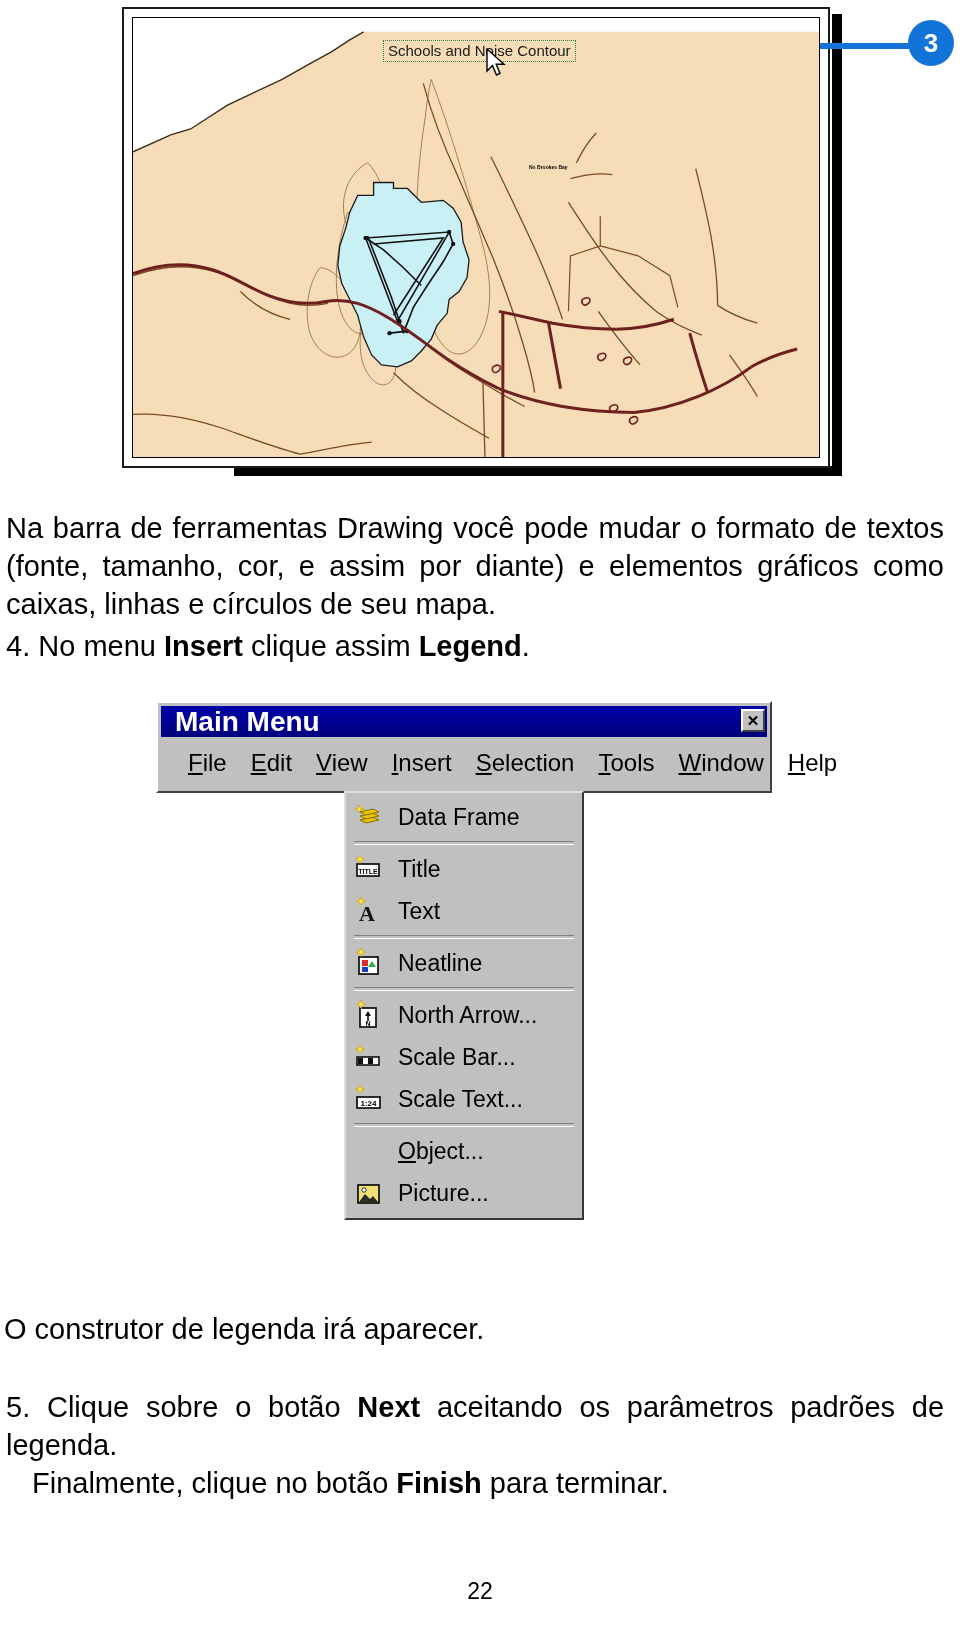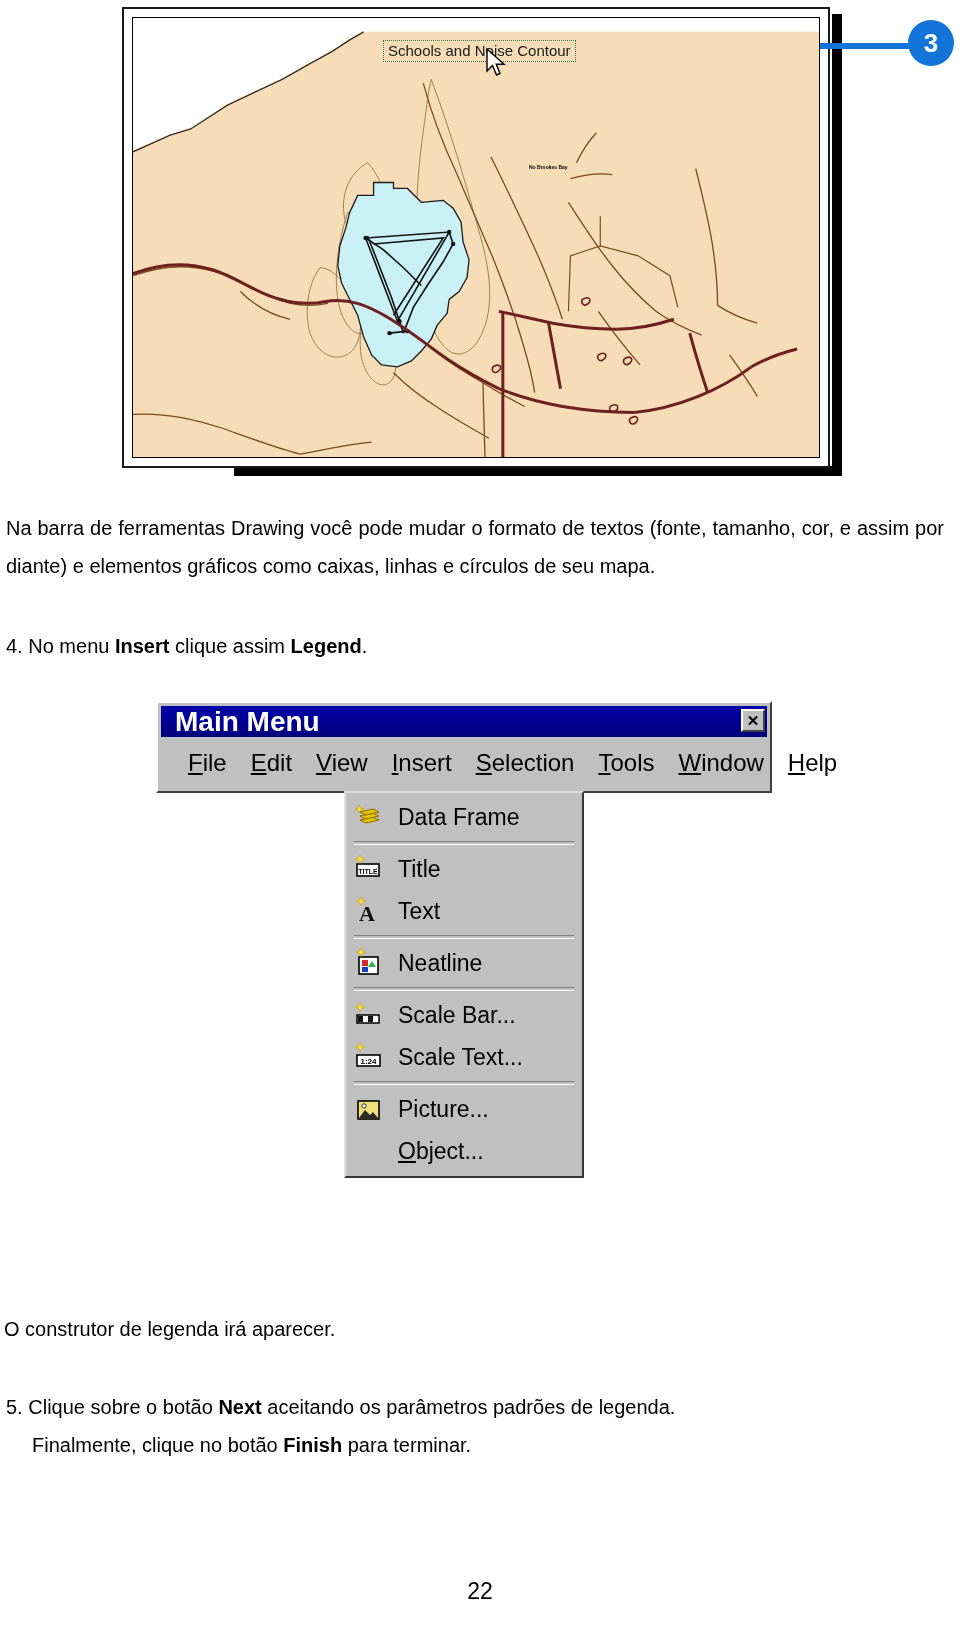--- a/index.html
+++ b/index.html
@@ -123,21 +123,21 @@
     font-weight: bold;
     font-family: "Liberation Sans", sans-serif;
     text-align: center;
     line-height: 46px;
   }
 
   
   .para {
     position: absolute;
     font-family: "Liberation Sans", sans-serif;
-    font-size: 20px;
+    font-size: 29px;
     line-height: 38px;
     color: #000000;
   }
   #para-intro {
     left: 6px;
     top: 509px;
     width: 938px;
     text-align: justify;
     text-justify: inter-word;
   }
@@ -517,20 +517,32 @@
         <rect x="9" y="19" width="6" height="5" fill="#1b3fbf"></rect>
         <path d="M19,13 L23,19 L15,19 Z" fill="#2bb34a"></path>
         <path d="M5,1 L6.4,4 L9.6,5.2 L6.4,6.4 L5,9.4 L3.6,6.4 L0.6,5.2 L3.6,4 Z" fill="#ffe34d" stroke="#c9a400" stroke-width="0.7" transform="translate(3,-1)"></path>
       </svg>
     </span>
     <span class="dd-label">Neatline</span>
   </div>
   <div class="dd-sep"></div>
 
 
+  <div class="dd-item">
+    <span class="dd-icon-wrap">
+      <svg width="30" height="30" viewBox="0 0 30 30">
+        <rect x="7" y="8" width="16" height="19" fill="#ffffff" stroke="#000000" stroke-width="1.6"></rect>
+        <path d="M15,11 L18,16 L12,16 Z" fill="#111111"></path>
+        <rect x="14.2" y="16" width="1.6" height="5" fill="#111111"></rect>
+        <text x="15" y="26" font-family="Liberation Sans, sans-serif" font-size="7" font-weight="bold" text-anchor="middle" fill="#000000">N</text>
+        <path d="M5,1 L6.4,4 L9.6,5.2 L6.4,6.4 L5,9.4 L3.6,6.4 L0.6,5.2 L3.6,4 Z" fill="#ffe34d" stroke="#c9a400" stroke-width="0.7" transform="translate(3,-1)"></path>
+      </svg>
+    </span>
+    <span class="dd-label">North Arrow...</span>
+  </div>
 
   <div class="dd-item">
     <span class="dd-icon-wrap">
       <svg width="30" height="30" viewBox="0 0 30 30">
         <rect x="4" y="15" width="22" height="8" fill="#ffffff" stroke="#000000" stroke-width="1.5"></rect>
         <rect x="5" y="16" width="5" height="6" fill="#111111"></rect>
         <rect x="15" y="16" width="5" height="6" fill="#111111"></rect>
         <path d="M5,7 L6.4,10 L9.6,11.2 L6.4,12.4 L5,15.4 L3.6,12.4 L0.6,11.2 L3.6,10 Z" fill="#ffe34d" stroke="#c9a400" stroke-width="0.7" transform="translate(2,-4)"></path>
       </svg>
     </span>
@@ -543,33 +555,33 @@
         <rect x="4" y="13" width="23" height="11" fill="#ffffff" stroke="#000000" stroke-width="1.6"></rect>
         <text x="15.5" y="22" font-family="Liberation Sans, sans-serif" font-size="8" font-weight="bold" text-anchor="middle" fill="#000000">1:24</text>
         <path d="M5,4 L6.4,7 L9.6,8.2 L6.4,9.4 L5,12.4 L3.6,9.4 L0.6,8.2 L3.6,7 Z" fill="#ffe34d" stroke="#c9a400" stroke-width="0.7" transform="translate(2,-3)"></path>
       </svg>
     </span>
     <span class="dd-label">Scale Text...</span>
   </div>
   <div class="dd-sep"></div>
 
   <div class="dd-item">
+    <span class="dd-icon-wrap"></span>
+    <span class="dd-label"><u>O</u><span>bject...</span></span>
+  </div>
+
+  <div class="dd-item">
     <span class="dd-icon-wrap">
       <svg width="30" height="30" viewBox="0 0 30 30">
         <rect x="5" y="7" width="21" height="18" fill="#f2e07a" stroke="#000000" stroke-width="1.6"></rect>
         <circle cx="11" cy="12" r="2.2" fill="#ffffff" stroke="#000000" stroke-width="0.8"></circle>
         <path d="M6,24 L12,16 L17,21 L20,18 L25,24 Z" fill="#2b2b2b"></path>
       </svg>
     </span>
     <span class="dd-label">Picture...</span>
-  </div>
-
-  <div class="dd-item">
-    <span class="dd-icon-wrap"></span>
-    <span class="dd-label"><u>O</u><span>bject...</span></span>
   </div>
 </div>
 
 <div class="para" id="para-constructor">O construtor de legenda irá aparecer.</div>
 
 <div class="para" id="step-5">
   <span>5.</span>
   <span>Clique sobre o botão </span><b>Next</b><span> aceitando os parâmetros padrões de legenda.</span>
   <span class="indent"><span>Finalmente, clique no botão </span><b>Finish</b><span> para terminar.</span></span>
 </div>

